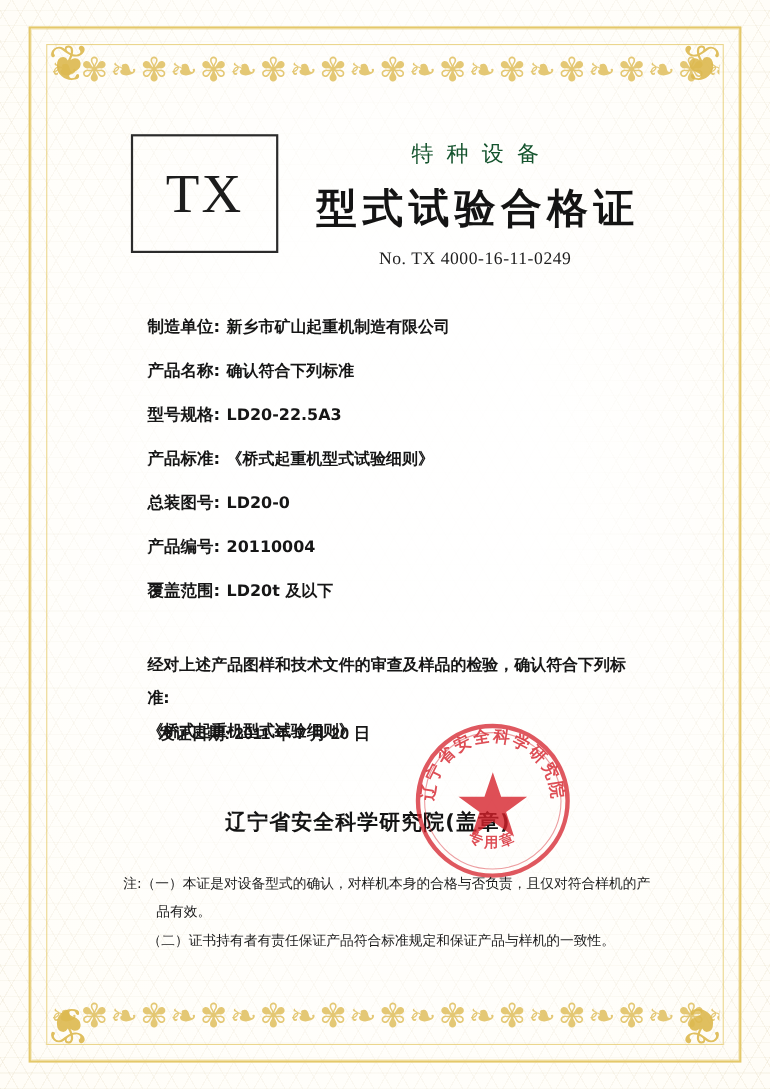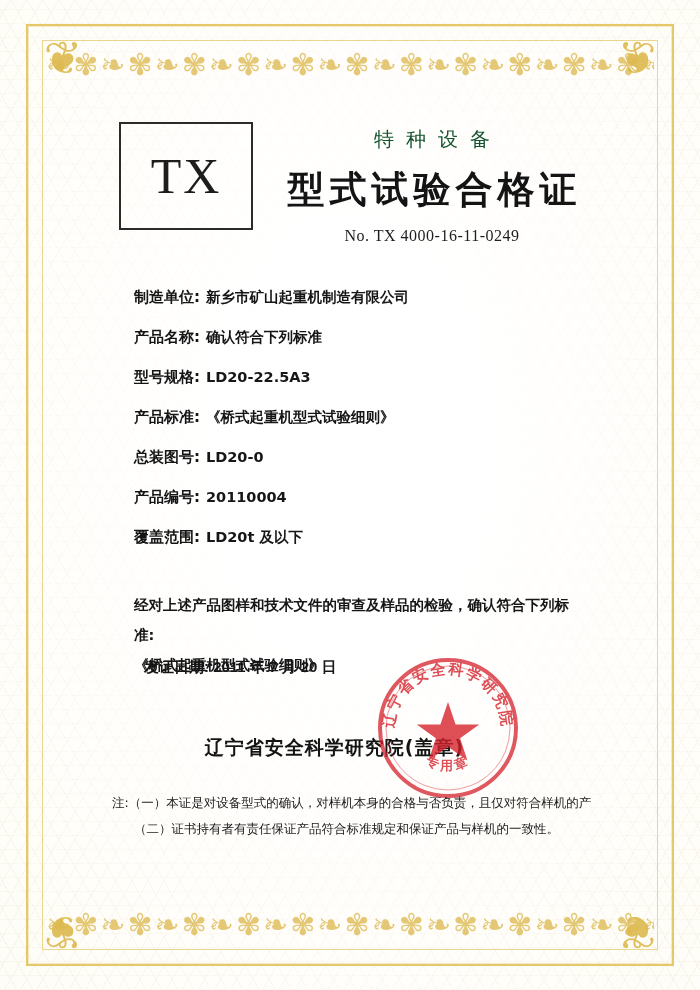--- a/index.html
+++ b/index.html
@@ -331,17 +331,18 @@
           <textPath href="#sealTopArc" startOffset="50%" text-anchor="middle">辽宁省安全科学研究院</textPath>
         </text>
         <text font-family="DejaVu Sans, sans-serif" font-size="13" font-weight="bold" fill="#d5202a" opacity="0.9" letter-spacing="3">
           <textPath href="#sealBottomArc" startOffset="50%" text-anchor="middle">专用章</textPath>
         </text>
       </svg>
     </div>
 
     <div class="notes">
       <div class="note">注:（一）本证是对设备型式的确认，对样机本身的合格与否负责，且仅对符合样机的产</div>
+      <div class="note note-indent">品有效。</div>
       <div class="note note2">（二）证书持有者有责任保证产品符合标准规定和保证产品与样机的一致性。</div>
     </div>
 
   </div>
 </div>
 
 </body></html>

